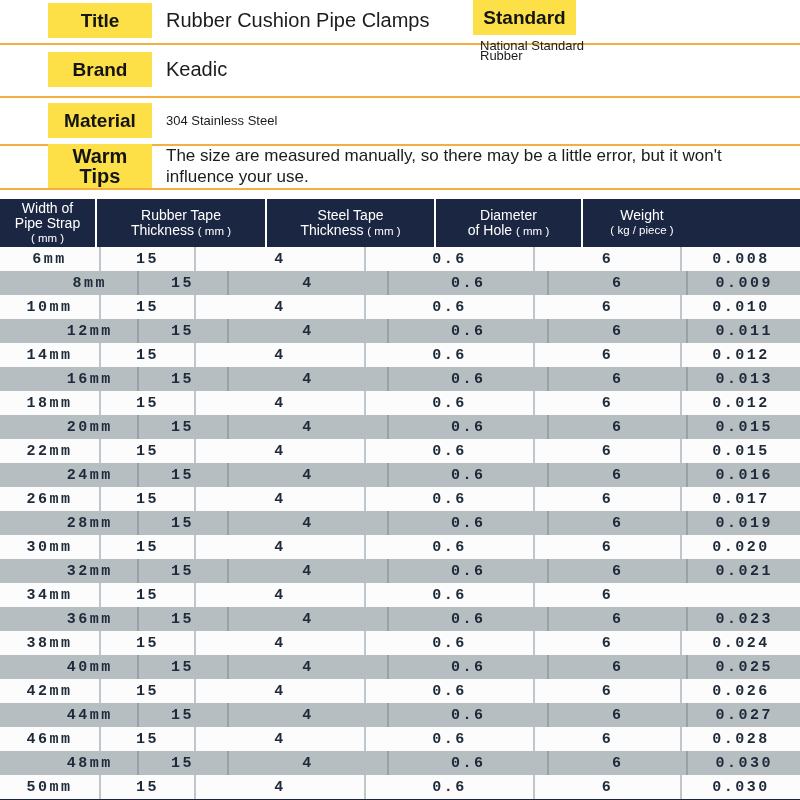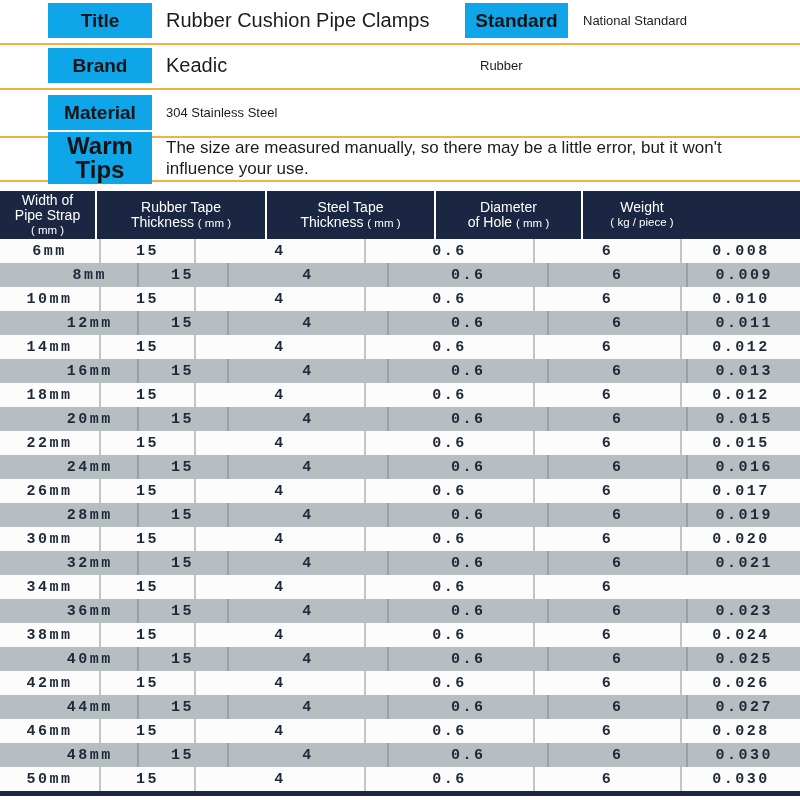--- a/index.html
+++ b/index.html
@@ -12,31 +12,31 @@
   }
   .sheet { position: relative; width: 800px; height: 800px; background: #fff; }
 
   
   .info-row {
     position: relative;
     width: 800px;
     border-bottom: 2px solid #f3b03e;
   }
   .info-row.r1 { height: 45px; }
-  .info-row.r2 { height: 45px; }
+  .info-row.r2 { height: 53px; }
   .info-row.r3 { height: 48px; }
   .info-row.r4 { height: 44px; }
 
   .pair { position: absolute; top: 0; bottom: 2px; display: flex; align-items: center; }
   .pair.left  { left: 48px; }
-  .pair.right { left: 465px; }
+  .pair.right { left: 465px; flex-direction: column; }
 
   .label-box {
     width: 104px; min-height: 35px;
-    background: #0ea5e9;
+    background: #fde047;
     color: #141414;
     font-weight: bold;
     font-size: 19px;
     display: flex; align-items: center; justify-content: center;
     text-align: center;
     line-height: 1.0;
     padding: 2px 2px;
   }
   .pair.right .label-box { width: 103px; }
   .label-box.small { font-size: 17px; }
@@ -124,21 +124,21 @@
 
   <div class="info-row r3">
     <div class="pair left">
       <div class="label-box">Material</div>
       <div class="info-value">304 Stainless Steel</div>
     </div>
   </div>
 
   <div class="info-row r4">
     <div class="pair left">
-      <div class="label-box" style="font-size:24px">Warm Tips</div>
+      <div class="label-box" style="font-size:20px">Warm Tips</div>
       <div class="info-value tips">The size are measured manually, so there may be a little error, but it won't influence your use.</div>
     </div>
   </div>
 
   <div class="gap-strip"></div>
 
   <div class="spec-table">
 
     <div class="t-header">
       <div class="h-cell c1">

